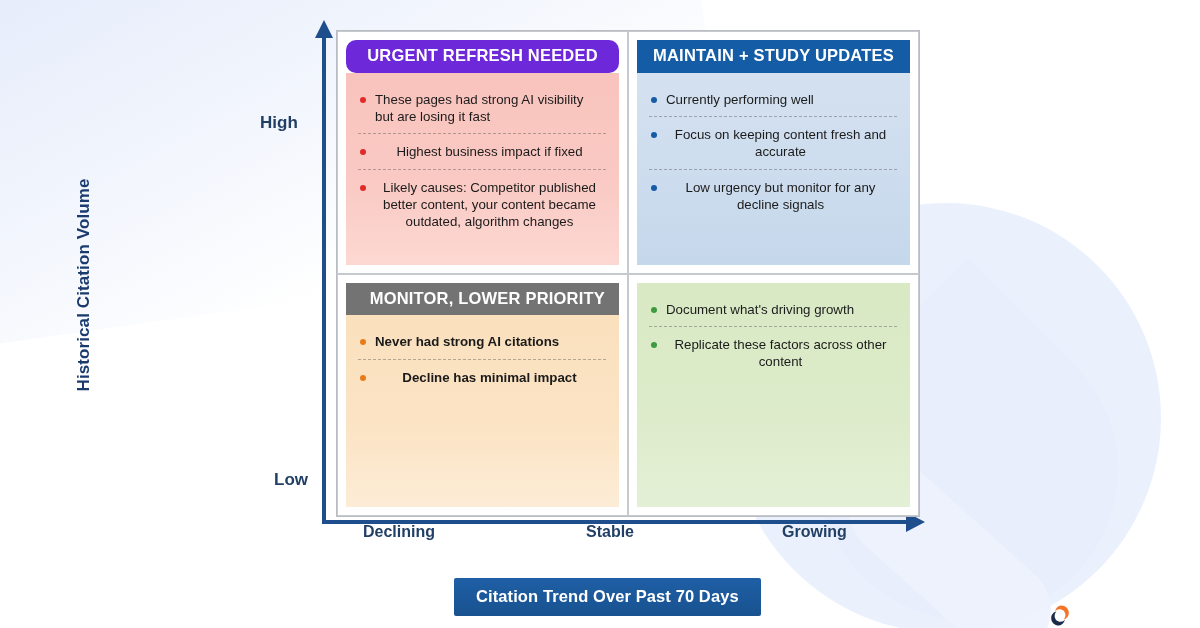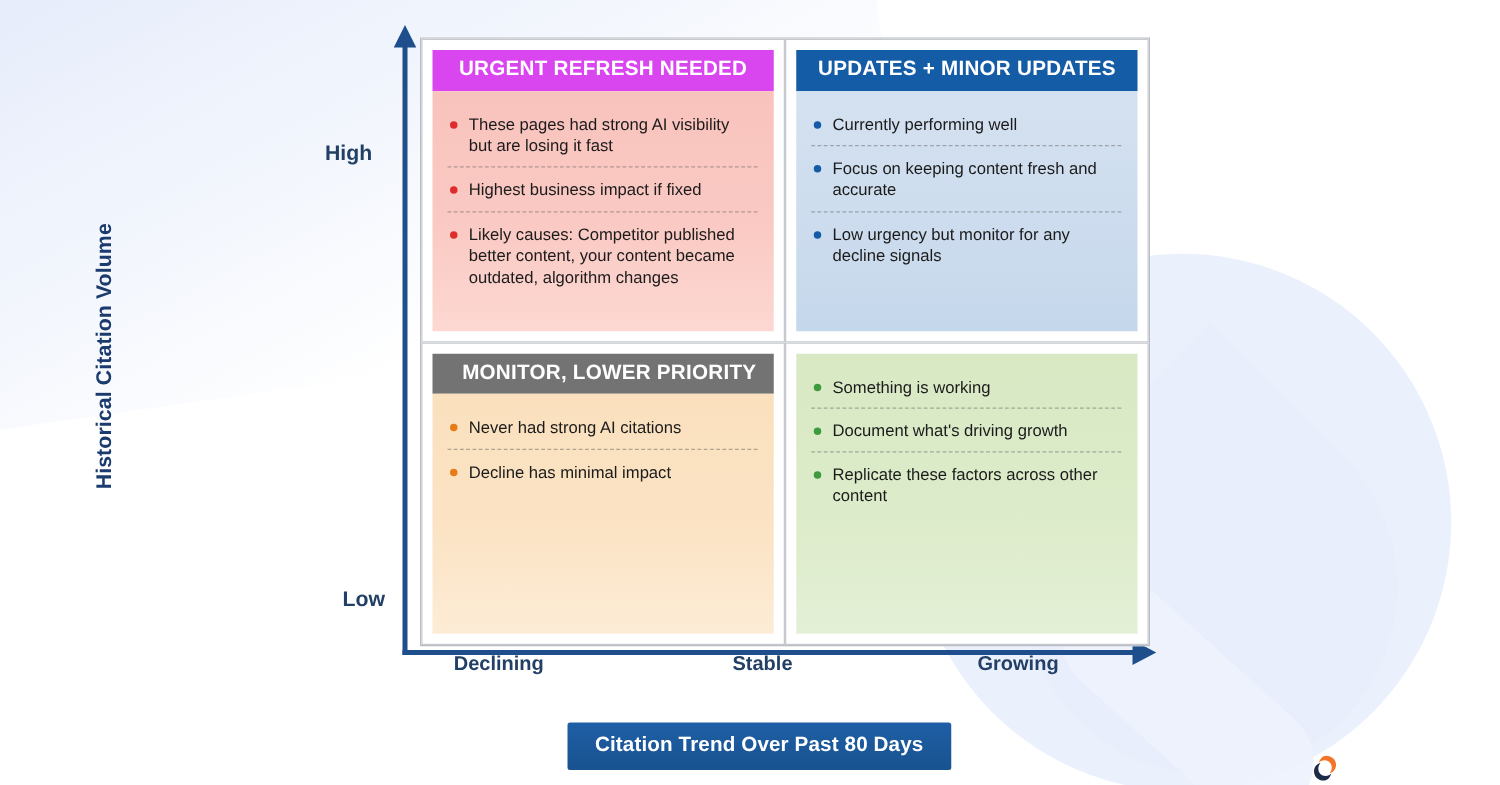--- a/index.html
+++ b/index.html
@@ -116,38 +116,38 @@
   }
   .bullet-list{ list-style:none; }
   .bullet-item{
     display:flex;
     gap:9px;
     padding:6px 2px 8px 2px;
     font-size:13.3px;
     line-height:1.30;
     color:#1b1b1b;
   }
-  .bullet-item + .bullet-item{ border-top:1px dashed rgba(90,90,90,.45); padding-top:9px; }
+  .bullet-item + .bullet-item{ border-top:1px dashed rgba(90,90,90,.45); padding-top:9px;text-align:center; }
   .dot{
     flex:0 0 auto; width:6px; height:6px; border-radius:50%;
     margin-top:6px;
   }
   .bullet-text{ flex:1 1 auto; }
 
   
-  .q-red   .panel-head{ background:#d946ef; }
+  .q-red   .panel-head{ background:#6d28d9;border-radius:10px; }
   .q-red   .panel-body{ background:linear-gradient(180deg,#f9c3bd 0%, #fac9c3 55%, #fdd8d2 100%); }
   .q-red   .dot{ background:#e02b2b; }
 
   .q-blue  .panel-head{ background:#155ca7; }
   .q-blue  .panel-body{ background:linear-gradient(180deg,#d4e1f0 0%, #ccdcee 60%, #c5d7eb 100%); }
   .q-blue  .dot{ background:#155ca7; }
 
   .q-orange .panel-head{ background:#737373;text-align:right; }
-  .q-orange .panel-body{ background:linear-gradient(180deg,#fae0bd 0%, #fbe3c4 55%, #fdecd6 100%); }
+  .q-orange .panel-body{ background:linear-gradient(180deg,#fae0bd 0%, #fbe3c4 55%, #fdecd6 100%);font-weight:bold; }
   .q-orange .dot{ background:#e87b18; }
 
   .q-green .panel-head{ background:#3e9a3e; }
   .q-green .panel-body{ background:linear-gradient(180deg,#d9e9c4 0%, #dcebc9 55%, #e4f0d6 100%); }
   .q-green .dot{ background:#3e9a3e; }
 
   .q-blue  .panel-body,
   .q-red   .panel-body,
   .q-orange .panel-body,
   .q-green .panel-body{ }
@@ -216,21 +216,21 @@
               <span class="dot"></span>
               <span class="bullet-text">Likely causes: Competitor published better content, your content became outdated, algorithm changes</span>
             </li>
           </ul>
         </div>
       </div>
     </div>
 
     <div class="cell">
       <div class="panel q-blue">
-        <div class="panel-head">UPDATES + MINOR UPDATES</div>
+        <div class="panel-head">MAINTAIN + STUDY UPDATES</div>
         <div class="panel-body">
           <ul class="bullet-list">
             <li class="bullet-item">
               <span class="dot"></span>
               <span class="bullet-text">Currently performing well</span>
             </li>
             <li class="bullet-item">
               <span class="dot"></span>
               <span class="bullet-text">Focus on keeping content fresh and accurate</span>
             </li>
@@ -260,38 +260,34 @@
         </div>
       </div>
     </div>
 
     <div class="cell">
       <div class="panel q-green">
         <div class="panel-body">
           <ul class="bullet-list">
             <li class="bullet-item">
               <span class="dot"></span>
-              <span class="bullet-text">Something is working</span>
-            </li>
-            <li class="bullet-item">
-              <span class="dot"></span>
               <span class="bullet-text">Document what's driving growth</span>
             </li>
             <li class="bullet-item">
               <span class="dot"></span>
               <span class="bullet-text">Replicate these factors across other content</span>
             </li>
           </ul>
         </div>
       </div>
     </div>
 
   </div>
 
-  <div class="footer-banner">Citation Trend Over Past 80 Days</div>
+  <div class="footer-banner">Citation Trend Over Past 70 Days</div>
 
   <div class="brand">
     <span>
       <svg width="23" height="23" viewBox="0 0 24 24" aria-hidden="true">
         <path d="M12.6 1.6c4.6 0 8.1 3.3 8.1 7.6 0 4.0-2.6 6.4-5.4 7.0 1.2-1.4 1.8-3.0 1.8-4.7 0-3.5-2.6-6.0-6.1-6.0-2.0 0-3.6.8-4.7 2.0C7.4 3.9 9.7 1.6 12.6 1.6z" fill="#f4742a"></path>
         <path d="M10.4 22.4c-4.6 0-8.1-3.3-8.1-7.6 0-4.0 2.6-6.4 5.4-7.0-1.2 1.4-1.8 3.0-1.8 4.7 0 3.5 2.6 6.0 6.1 6.0 2.0 0 3.6-.8 4.7-2.0-1.1 3.6-3.4 5.9-6.3 5.9z" fill="#1d2b4a"></path>
       </svg>
     </span>
     <span class="brand-text">similarweb</span>
   </div>

